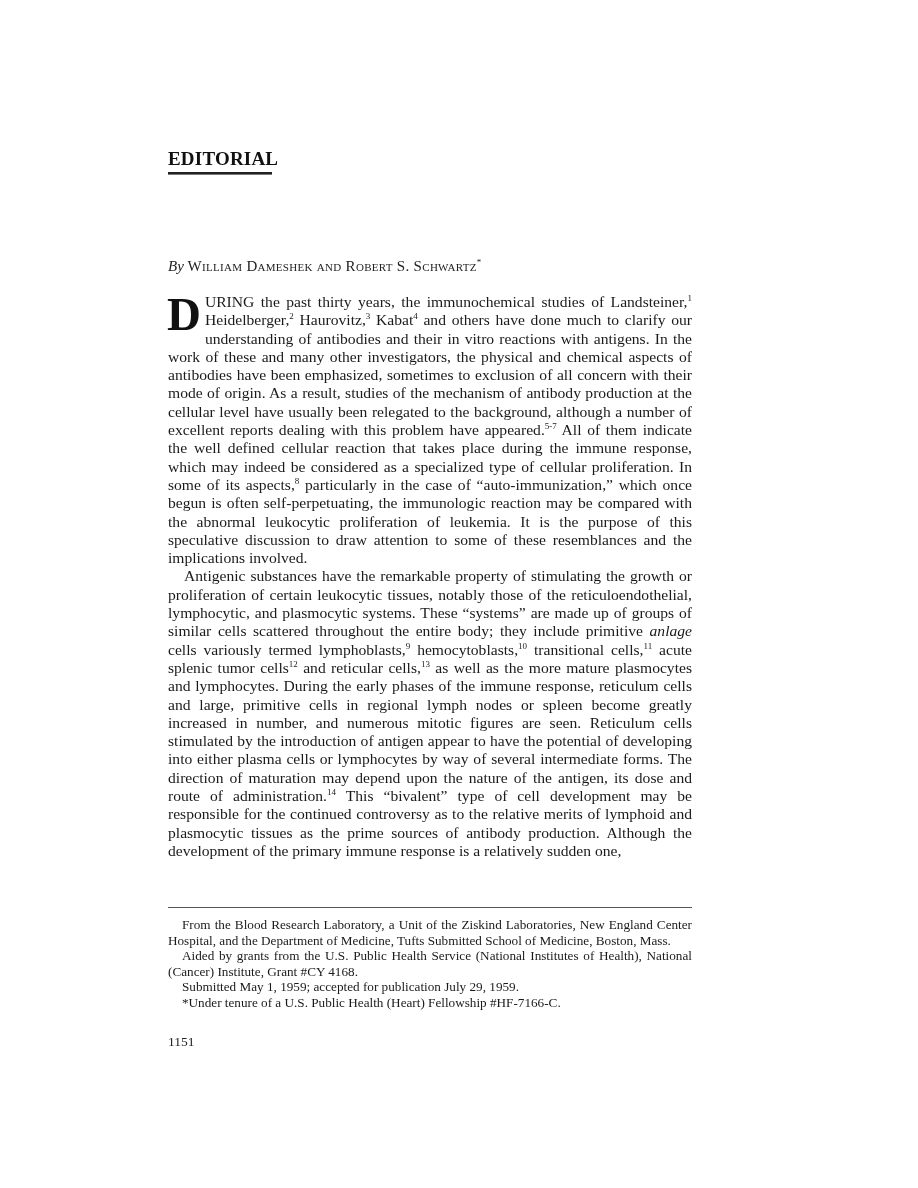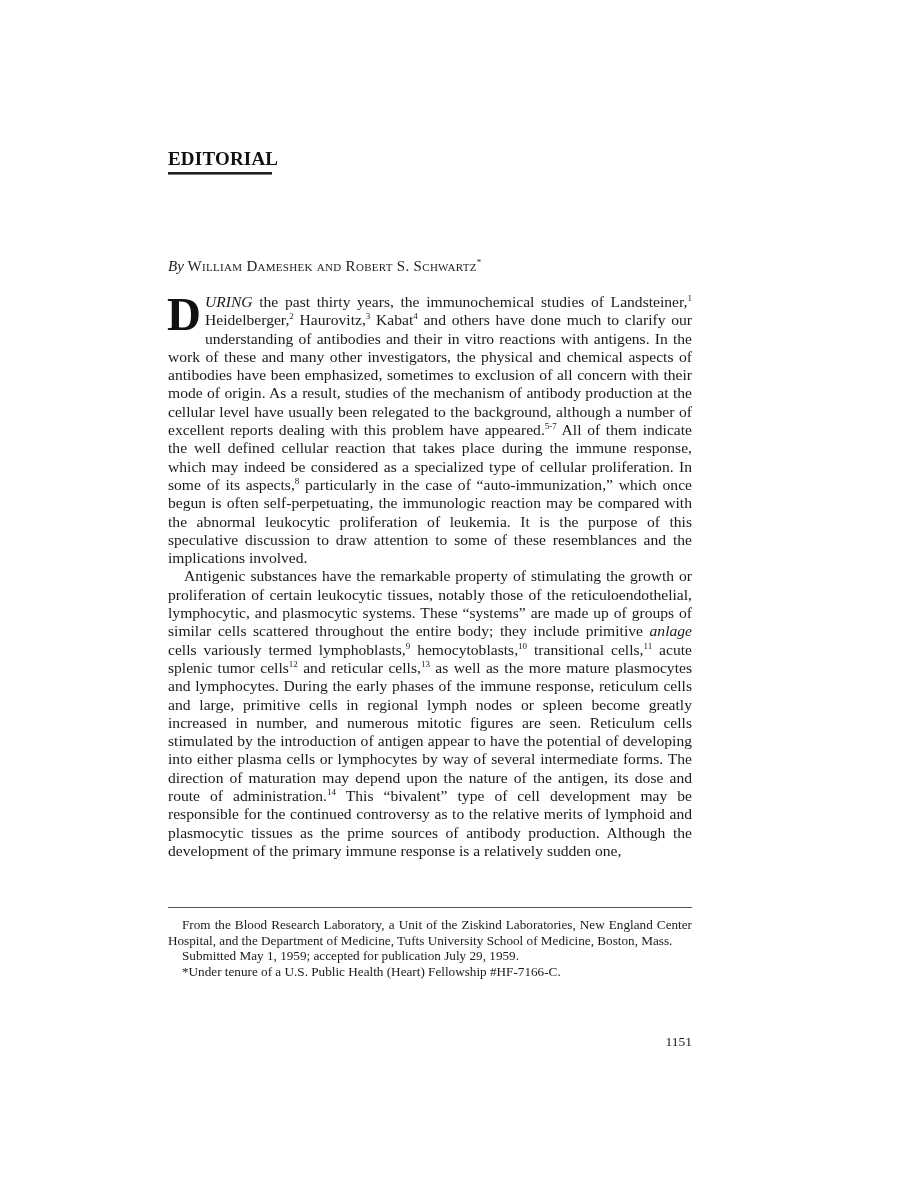--- a/index.html
+++ b/index.html
@@ -20,32 +20,32 @@
             font-size: 15px; color: #222; }
   .byline .by { font-style: italic; }
   .byline .sc { font-variant: small-caps; letter-spacing: 0.3px; }
 
   .body-text { position: absolute; left: 168px; width: 524px; top: 293px;
                font-size: 15.6px; line-height: 18.3px; text-align: justify; color: #1a1a1a; }
   .body-text p { margin: 0; }
   .body-text p + p { text-indent: 16px; }
   .dropcap { float: left; font-size: 47px; line-height: 36px; font-weight: bold;
              margin: 3px 4px 0 -1px; color: #111; font-family: "Liberation Serif", serif; }
-  .first-word { font-variant: normal; font-style: italic; }
+  .first-word { font-variant: normal; }
   sup { font-size: 9px; line-height: 0; vertical-align: 6px; }
   em { font-style: italic; }
 
   .footnote-rule { position: absolute; left: 168px; top: 907px; width: 524px; height: 0;
                    border-top: 1px solid #555; }
 
   .footnotes { position: absolute; left: 168px; width: 524px; top: 917px;
                font-size: 13.2px; line-height: 15.6px; text-align: justify; color: #1a1a1a; }
   .footnotes p { margin: 0; text-indent: 14px; }
 
-  .page-number { position: absolute; left: 168px; width: 524px; top: 1034px; text-align: right;
+  .page-number { position: absolute; left: 168px; width: 524px; top: 1034px; text-align: left;
                  font-size: 13.5px; color: #222; }
 </style>
 </head>
 <body>
 
 <div class="page">
 
   <div class="section-label">EDITORIAL</div>
   <div class="section-rule"></div>
 
@@ -60,19 +60,20 @@
       <span class="dropcap">D</span><span class="first-word">URING</span><span class="segs"> the past thirty years, the immunochemical studies of Landsteiner,<sup>1</sup> Heidelberger,<sup>2</sup> Haurovitz,<sup>3</sup> Kabat<sup>4</sup> and others have done much to clarify our understanding of antibodies and their in vitro reactions with antigens. In the work of these and many other investigators, the physical and chemical aspects of antibodies have been emphasized, sometimes to exclusion of all concern with their mode of origin. As a result, studies of the mechanism of antibody production at the cellular level have usually been relegated to the background, although a number of excellent reports dealing with this problem have appeared.<sup>5-7</sup> All of them indicate the well defined cellular reaction that takes place during the immune response, which may indeed be considered as a specialized type of cellular proliferation. In some of its aspects,<sup>8</sup> particularly in the case of “auto-immunization,” which once begun is often self-perpetuating, the immunologic reaction may be compared with the abnormal leukocytic proliferation of leukemia. It is the purpose of this speculative discussion to draw attention to some of these resemblances and the implications involved.</span>
     </p>
     <p id="p2">
       <span class="segs">Antigenic substances have the remarkable property of stimulating the growth or proliferation of certain leukocytic tissues, notably those of the reticuloendothelial, lymphocytic, and plasmocytic systems. These “systems” are made up of groups of similar cells scattered throughout the entire body; they include primitive <em>anlage</em> cells variously termed lymphoblasts,<sup>9</sup> hemocytoblasts,<sup>10</sup> transitional cells,<sup>11</sup> acute splenic tumor cells<sup>12</sup> and reticular cells,<sup>13</sup> as well as the more mature plasmocytes and lymphocytes. During the early phases of the immune response, reticulum cells and large, primitive cells in regional lymph nodes or spleen become greatly increased in number, and numerous mitotic figures are seen. Reticulum cells stimulated by the introduction of antigen appear to have the potential of developing into either plasma cells or lymphocytes by way of several intermediate forms. The direction of maturation may depend upon the nature of the antigen, its dose and route of administration.<sup>14</sup> This “bivalent” type of cell development may be responsible for the continued controversy as to the relative merits of lymphoid and plasmocytic tissues as the prime sources of antibody production. Although the development of the primary immune response is a relatively sudden one,</span>
     </p>
   </div>
 
   <div class="footnote-rule"></div>
 
   <div class="footnotes">
-    <p>From the Blood Research Laboratory, a Unit of the Ziskind Laboratories, New England Center Hospital, and the Department of Medicine, Tufts University School of Medicine, Boston, Mass.</p>
+    <p>From the Blood Research Laboratory, a Unit of the Ziskind Laboratories, New England Center Hospital, and the Department of Medicine, Tufts Submitted School of Medicine, Boston, Mass.</p>
+    <p>Aided by grants from the U.S. Public Health Service (National Institutes of Health), National (Cancer) Institute, Grant #CY 4168.</p>
     <p>Submitted May 1, 1959; accepted for publication July 29, 1959.</p>
     <p>*Under tenure of a U.S. Public Health (Heart) Fellowship #HF-7166-C.</p>
   </div>
 
   <div class="page-number">1151</div>
 </div>
 
 </body></html>

